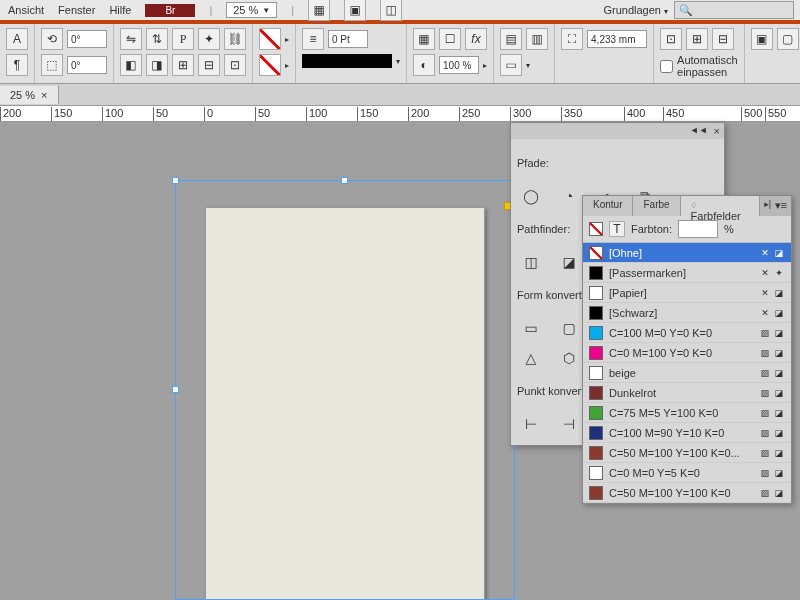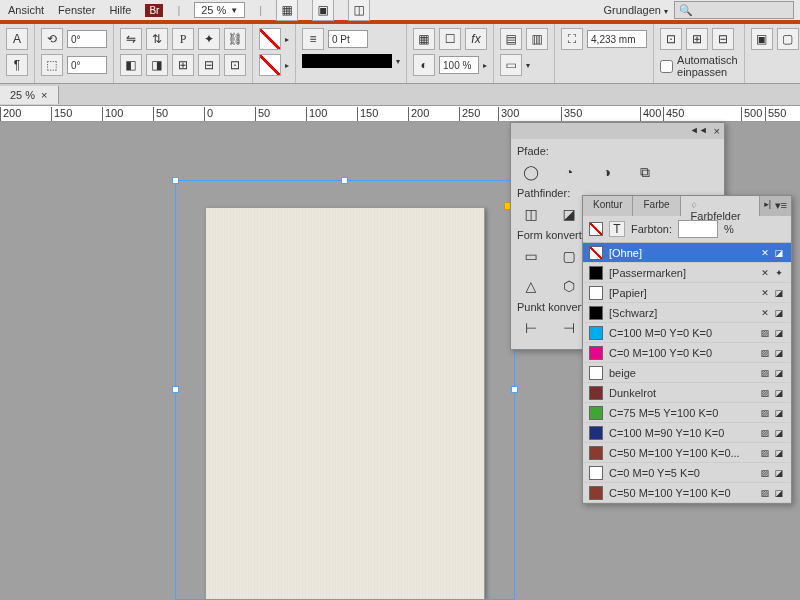--- a/index.html
+++ b/index.html
@@ -1,19 +1,19 @@
 <!DOCTYPE html>
 <html><head>
 <meta charset="utf-8">
 <style>
 *{margin:0;padding:0;box-sizing:border-box;font-family:Tahoma,sans-serif;font-size:11px;color:#333}
 body{background:#a0a0a0;width:800px;height:600px;overflow:hidden;position:relative}
 .menubar{background:#e8e8e8;height:24px;display:flex;align-items:center;border-bottom:4px solid #c2410c;gap:14px;padding-left:8px}
 .menubar span{cursor:default}
-.br-badge{background:#7f1d1d;color:#fff;padding:1px 4px;font-size:10px}
+.br-badge{background:#7f1d1d;color:#fff;padding:1px 20px;font-size:10px}
 .zoom-display{border:1px solid #999;padding:1px 6px;background:#fff;display:inline-flex;align-items:center;gap:4px}
 .workspace-sel{margin-left:auto;margin-right:6px;display:flex;align-items:center;gap:6px}
 .search-box{width:120px;height:18px;border:1px solid #999;background:#ddd;display:flex;align-items:center;padding-left:4px}
 .toolbar{background:#e0e0e0;border-bottom:1px solid #999;display:flex;height:60px}
 .tool-sect{border-right:1px solid #bbb;padding:4px 6px;display:flex;flex-direction:column;gap:4px}
 .tool-row{display:flex;gap:4px;align-items:center}
 .tbtn{width:22px;height:22px;border:1px solid #aaa;background:#f0f0f0;display:flex;align-items:center;justify-content:center;font-size:12px}
 .tinput{width:40px;height:18px;border:1px solid #999;background:#fff;padding-left:3px;font-size:10px}
 .tab-strip{background:#d0d0d0;height:22px;display:flex;align-items:center;border-bottom:1px solid #999}
 .doc-tab{background:#e8e8e8;padding:3px 10px;border-right:1px solid #999;font-size:10px;display:flex;gap:6px}
@@ -22,21 +22,21 @@
 .canvas-area{position:relative;width:100%;height:478px;background:#a0a0a0}
 .sel-box{position:absolute;left:175px;top:58px;width:340px;height:420px;border:1px solid #4aa3ff}
 .handle{position:absolute;width:7px;height:7px;background:#fff;border:1px solid #4aa3ff}
 .page{position:absolute;left:205px;top:85px;width:280px;height:420px;background:#ece7dc;border:1px solid #999;box-shadow:2px 2px 4px rgba(0,0,0,0.3)}
 .page::before{content:"";position:absolute;inset:0;background:repeating-linear-gradient(90deg,#e8e3d8 0 1px,#ece7dc 1px 3px)}
 .panel{position:absolute;background:#d8d8d8;border:1px solid #888;box-shadow:2px 2px 6px rgba(0,0,0,0.3)}
 .panel-tabs{display:flex;background:#b8b8b8;height:20px}
 .ptab{padding:3px 10px;background:#c8c8c8;border-right:1px solid #999;font-size:10px;cursor:default}
 .ptab.active{background:#d8d8d8}
 .panel-body{padding:6px;font-size:10px}
-.pf-label{margin:0 0}
+.pf-label{margin:12px 0}
 .pf-row{display:flex;gap:10px;padding:4px 0}
 .pf-btn{width:28px;height:22px;display:flex;align-items:center;justify-content:center;font-size:14px}
 .sw-head{display:flex;align-items:center;gap:6px;padding:4px 6px;border-bottom:1px solid #bbb;font-size:10px}
 .sw-list{max-height:280px;overflow:hidden}
 .sw-item{display:flex;align-items:center;height:20px;padding:0 6px;gap:6px;border-bottom:1px solid #ccc;font-size:10px}
 .sw-item.sel{background:#3875d7;color:#fff}
 .sw-item.sel *{color:#fff}
 .swatch{width:14px;height:14px;border:1px solid #666;flex-shrink:0}
 .sw-name{flex:1;white-space:nowrap;overflow:hidden;text-overflow:ellipsis}
 .sw-icons{display:flex;gap:2px;margin-left:auto}
@@ -183,23 +183,23 @@
     <span style="left: 0px;">200</span>
     <span style="left: 51px;">150</span>
     <span style="left: 102px;">100</span>
     <span style="left: 153px;">50</span>
     <span style="left: 204px;">0</span>
     <span style="left: 255px;">50</span>
     <span style="left: 306px;">100</span>
     <span style="left: 357px;">150</span>
     <span style="left: 408px;">200</span>
     <span style="left: 459px;">250</span>
-    <span style="left: 498px;">300</span>
+    <span style="left: 510px;">300</span>
     <span style="left: 561px;">350</span>
-    <span style="left: 640px;">400</span>
+    <span style="left: 624px;">400</span>
     <span style="left: 663px;">450</span>
     <span style="left: 741px;">500</span>
     <span style="left: 765px;">550</span>
   </div>
 
 <div class="canvas-area">
   <div class="page"></div>
   <div class="sel-box">
     <div class="handle" style="left:-4px;top:-4px"></div>
     <div class="handle" style="left:50%;top:-4px;margin-left:-4px"></div>

